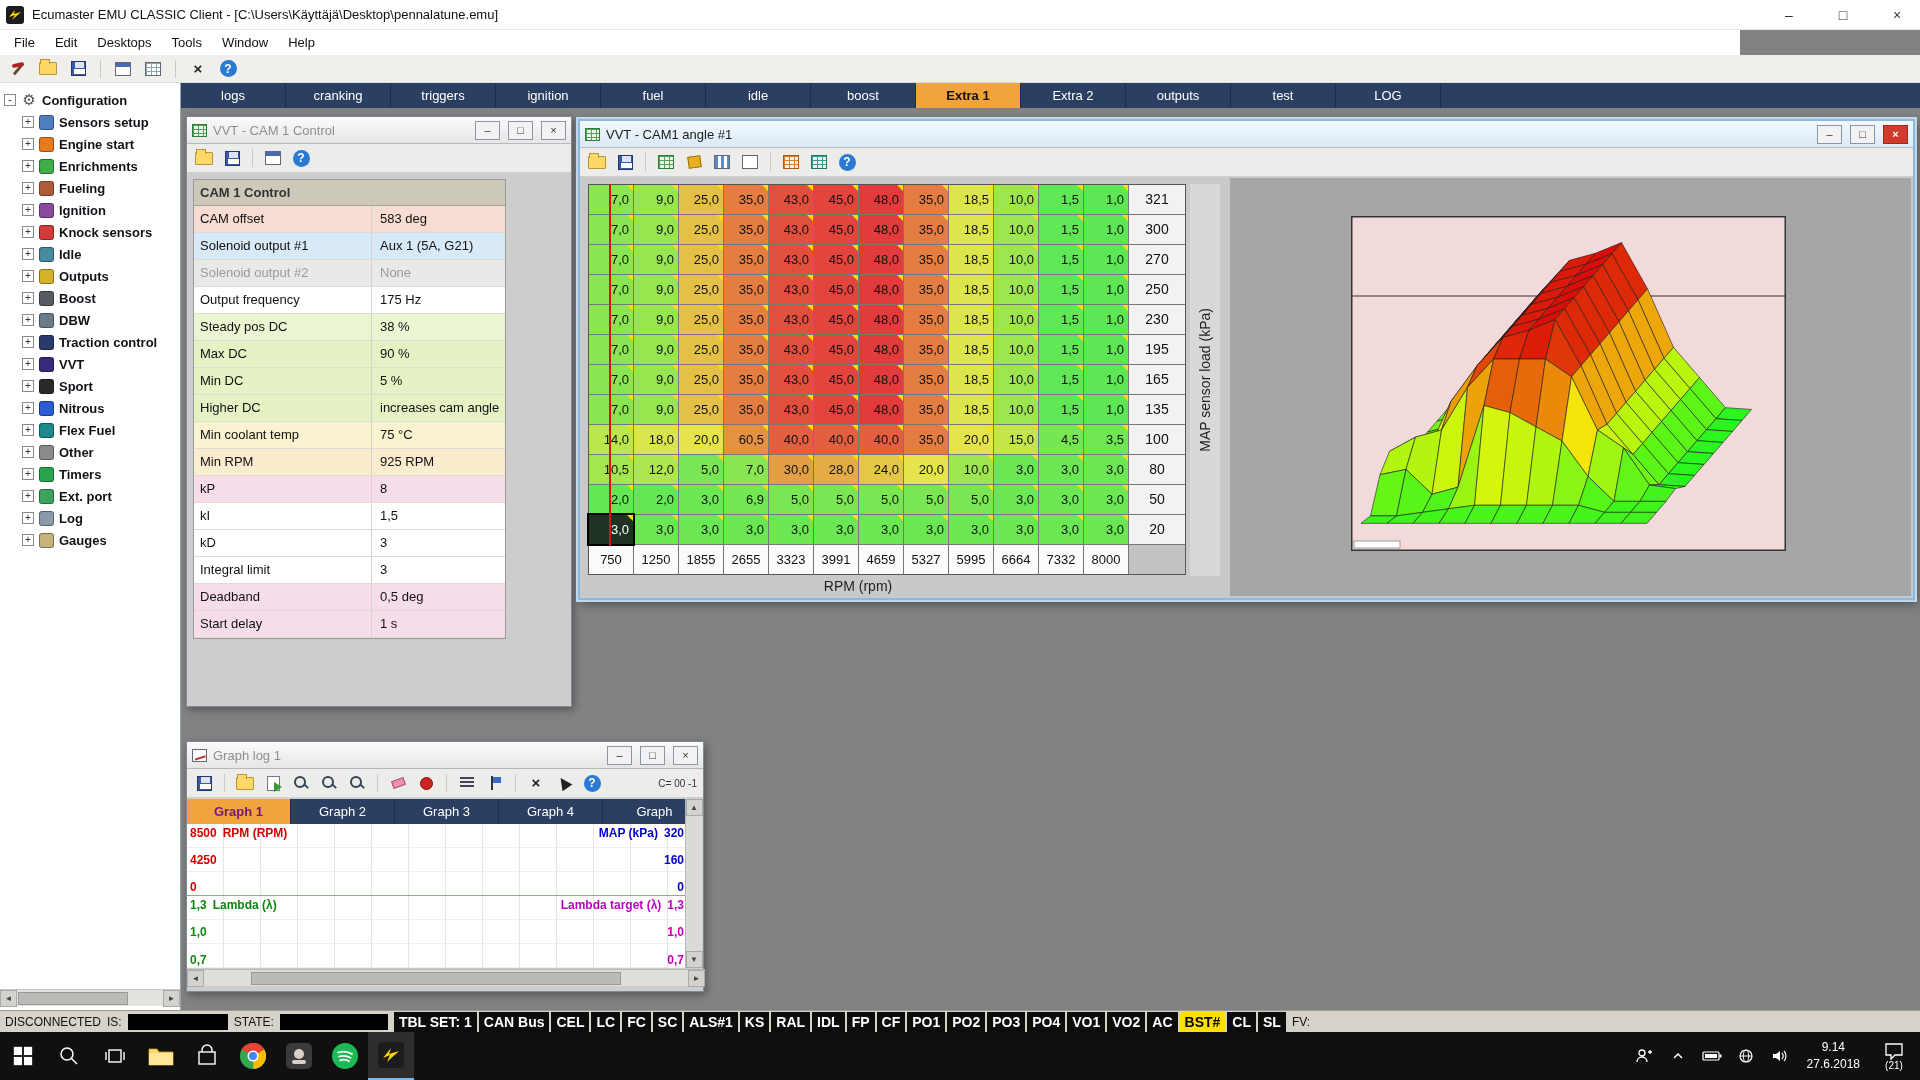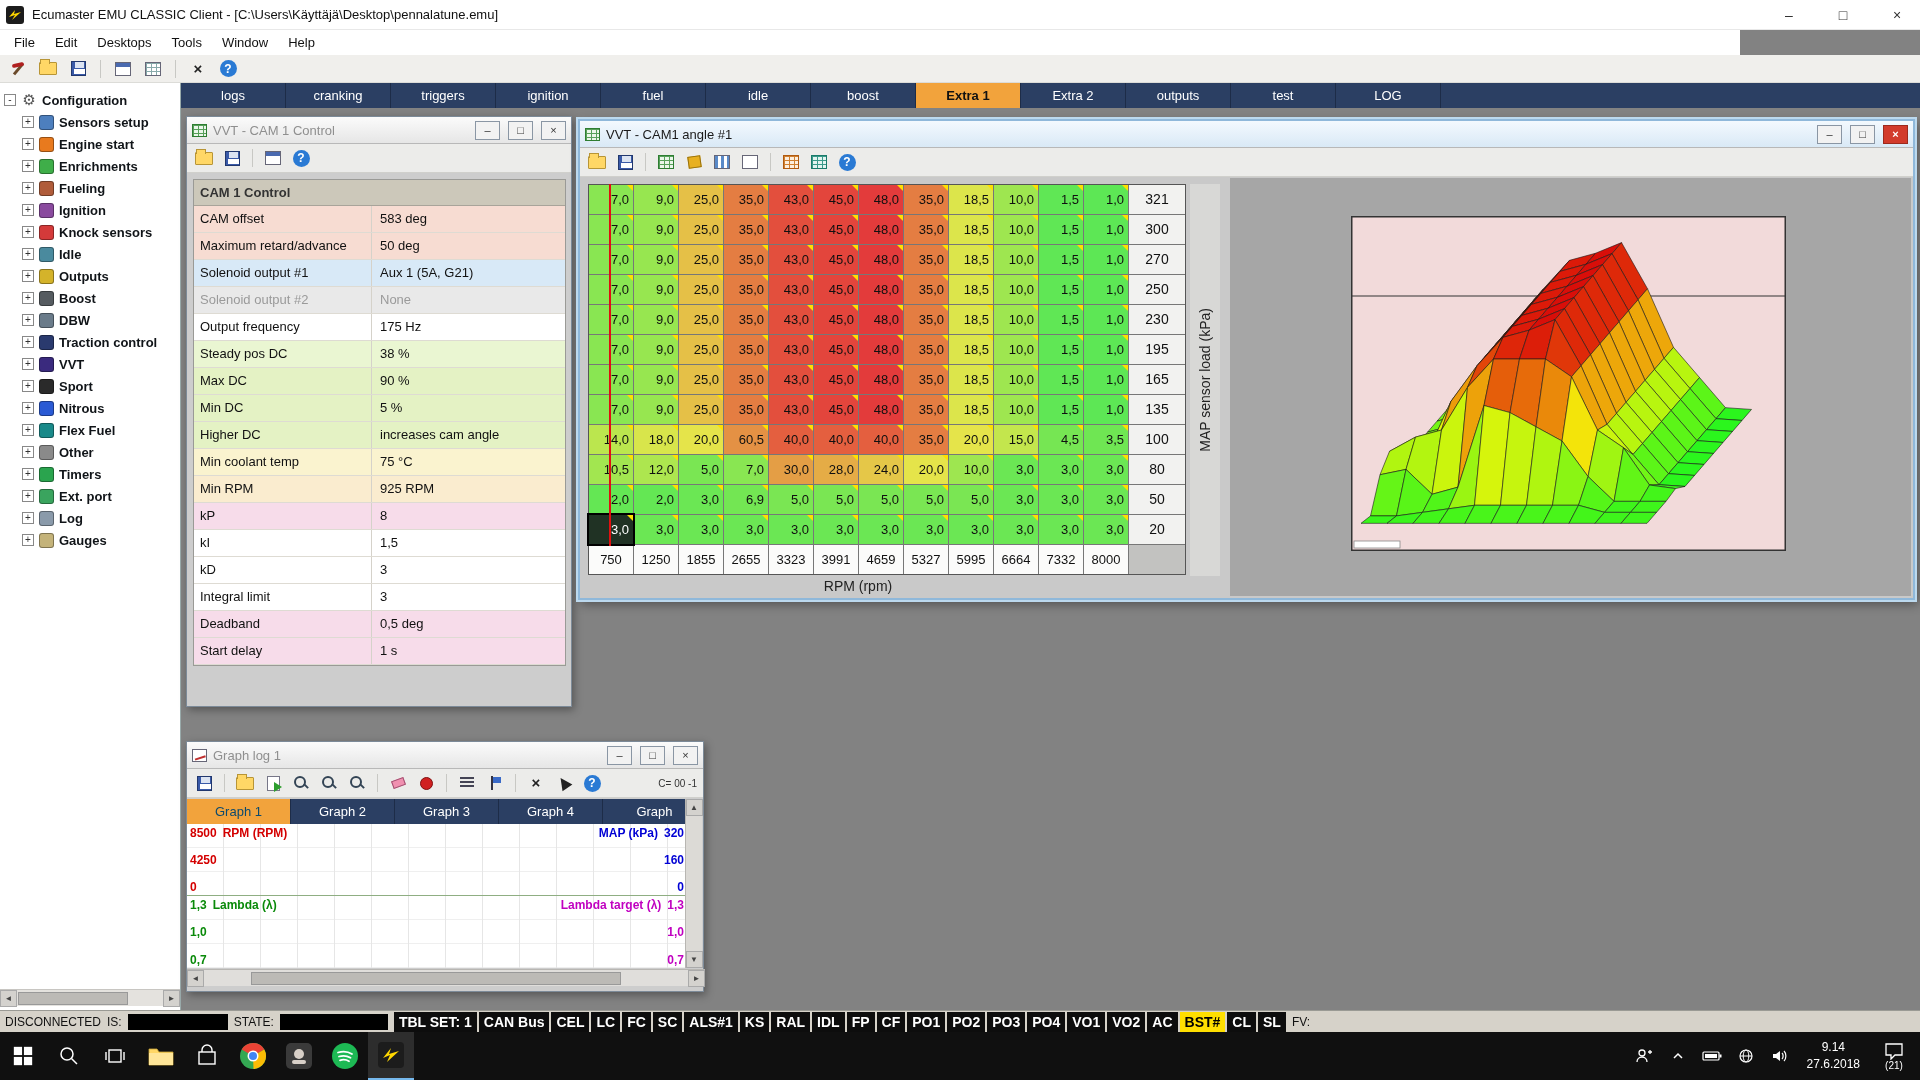--- a/index.html
+++ b/index.html
@@ -85,21 +85,21 @@
   .wtitle{height:27px;background:linear-gradient(#fbfbfb,#e6e6e6);display:flex;align-items:center;gap:6px;padding:0 5px;border-bottom:1px solid #b8b8b8;}
   .window.active .wtitle{background:linear-gradient(#f3f9fe,#d9e9f6);}
   .wtitle .wtxt{font-size:13px;color:#8f8f8f;flex:1;white-space:nowrap;overflow:hidden;}
   .window.active .wtitle .wtxt{color:#1a1a1a;}
   .wbtn{width:25px;height:19px;border:1px solid #8a96a4;background:#f2f2f2;font-size:11px;color:#333;display:flex;align-items:center;justify-content:center;margin-left:2px;}
   .wbtn.cls-red{background:#d23b2c;border-color:#9c2a1e;color:#fff;font-weight:bold;}
   .wtoolbar{height:29px;background:#ececea;border-bottom:1px solid #d0d0cc;display:flex;align-items:center;gap:4px;padding-left:5px;}
 
   
   #win-cam{left:186px;top:116px;width:386px;height:591px;}
-  #cam-param{position:absolute;left:6px;top:62px;width:373px;border:1px solid #9a9a96;background:#fff;}
+  #cam-param{position:absolute;left:6px;top:62px;width:313px;border:1px solid #9a9a96;background:#fff;}
   .pheader{height:26px;background:#ccc8ba;border-bottom:1px solid #a8a49a;font-size:13px;font-weight:bold;color:#333;line-height:26px;padding-left:6px;}
   .prow{display:flex;height:27px;line-height:26px;border-bottom:1px solid #dedbd3;font-size:13px;color:#111;}
   .plabel{width:178px;padding-left:6px;border-right:1px solid #d5d2ca;overflow:hidden;white-space:nowrap;}
   .pvalue{flex:1;padding-left:8px;white-space:nowrap;}
   .prow.disabled{color:#9a9a9a;}
 
   
   #win-angle{left:578px;top:119px;width:1337px;height:481px;background:#c9c9c9;}
   #vvt-table{position:absolute;left:8px;top:63px;display:grid;grid-template-columns:repeat(12,44px) 56px;grid-auto-rows:29px;gap:1px;background:#777;border:1px solid #555;}
   .vcell{position:relative;font-size:13px;line-height:29px;overflow:hidden;}
@@ -113,21 +113,21 @@
   #vvt-xlabel{position:absolute;left:8px;top:457px;width:540px;text-align:center;font-size:14px;color:#222;}
   #vvt-ylabel{position:absolute;left:610px;top:63px;width:30px;height:392px;background:#d8d8d6;display:flex;align-items:center;justify-content:center;}
   #vvt-ylabel span{writing-mode:vertical-rl;transform:rotate(180deg);font-size:14px;color:#222;}
   #surface-panel{position:absolute;left:650px;top:57px;right:2px;bottom:2px;background:#a6a6a6;}
   #surface-plot{position:absolute;left:121px;top:38px;}
 
   
   #win-graph{left:186px;top:741px;width:518px;height:251px;}
   #graph-tabs{position:absolute;left:0;top:57px;width:500px;height:25px;background:#2b3f63;display:flex;overflow:hidden;}
   .gtab{flex:0 0 104px;height:25px;display:flex;align-items:center;justify-content:center;font-size:13px;color:#fff;border-right:1px solid #1d2c48;}
-  .gtab.active{background:#f2a33c;color:#0c4a6e;font-weight:normal;}
+  .gtab.active{background:#f2a33c;color:#701a75;font-weight:bold;}
   #graph-panes{position:absolute;left:0;top:82px;width:500px;height:144px;background:#fff;}
   .gpane{position:relative;height:72px;
     background-image:repeating-linear-gradient(to right,transparent 0 36px,#e6e6e6 36px 37px),
                      repeating-linear-gradient(to bottom,transparent 0 23px,#efefef 23px 24px);}
   .gpane:first-child{border-bottom:1px solid #8fae82;}
   .grow{position:absolute;left:3px;right:3px;display:flex;justify-content:space-between;align-items:center;height:15px;}
   .grow.top{top:1px;} .grow.mid{top:28px;} .grow.bot{bottom:1px;}
   .gcluster{display:flex;gap:6px;align-items:center;}
   .gl-val{font-size:12px;font-weight:bold;}
   .gl-name{font-size:12px;font-weight:bold;}
@@ -357,24 +357,20 @@
         <div class="tbtn">
           <span class="ico i-help">?</span>
         </div>
       </div>
     <div id="cam-param">
       <div class="pheader">CAM 1 Control</div>
       <div>
           <div class="prow" style="background: rgb(247, 220, 210);">
             <div class="plabel">CAM offset</div>
             <div class="pvalue">583 deg</div>
-          </div>
-          <div class="prow" style="background: rgb(247, 220, 210);">
-            <div class="plabel">Maximum retard/advance</div>
-            <div class="pvalue">50 deg</div>
           </div>
           <div class="prow" style="background: rgb(216, 233, 247);">
             <div class="plabel">Solenoid output #1</div>
             <div class="pvalue">Aux 1 (5A, G21)</div>
           </div>
           <div class="prow disabled" style="background: rgb(233, 233, 233);">
             <div class="plabel">Solenoid output #2</div>
             <div class="pvalue">None</div>
           </div>
           <div class="prow" style="background: rgb(255, 255, 255);">

